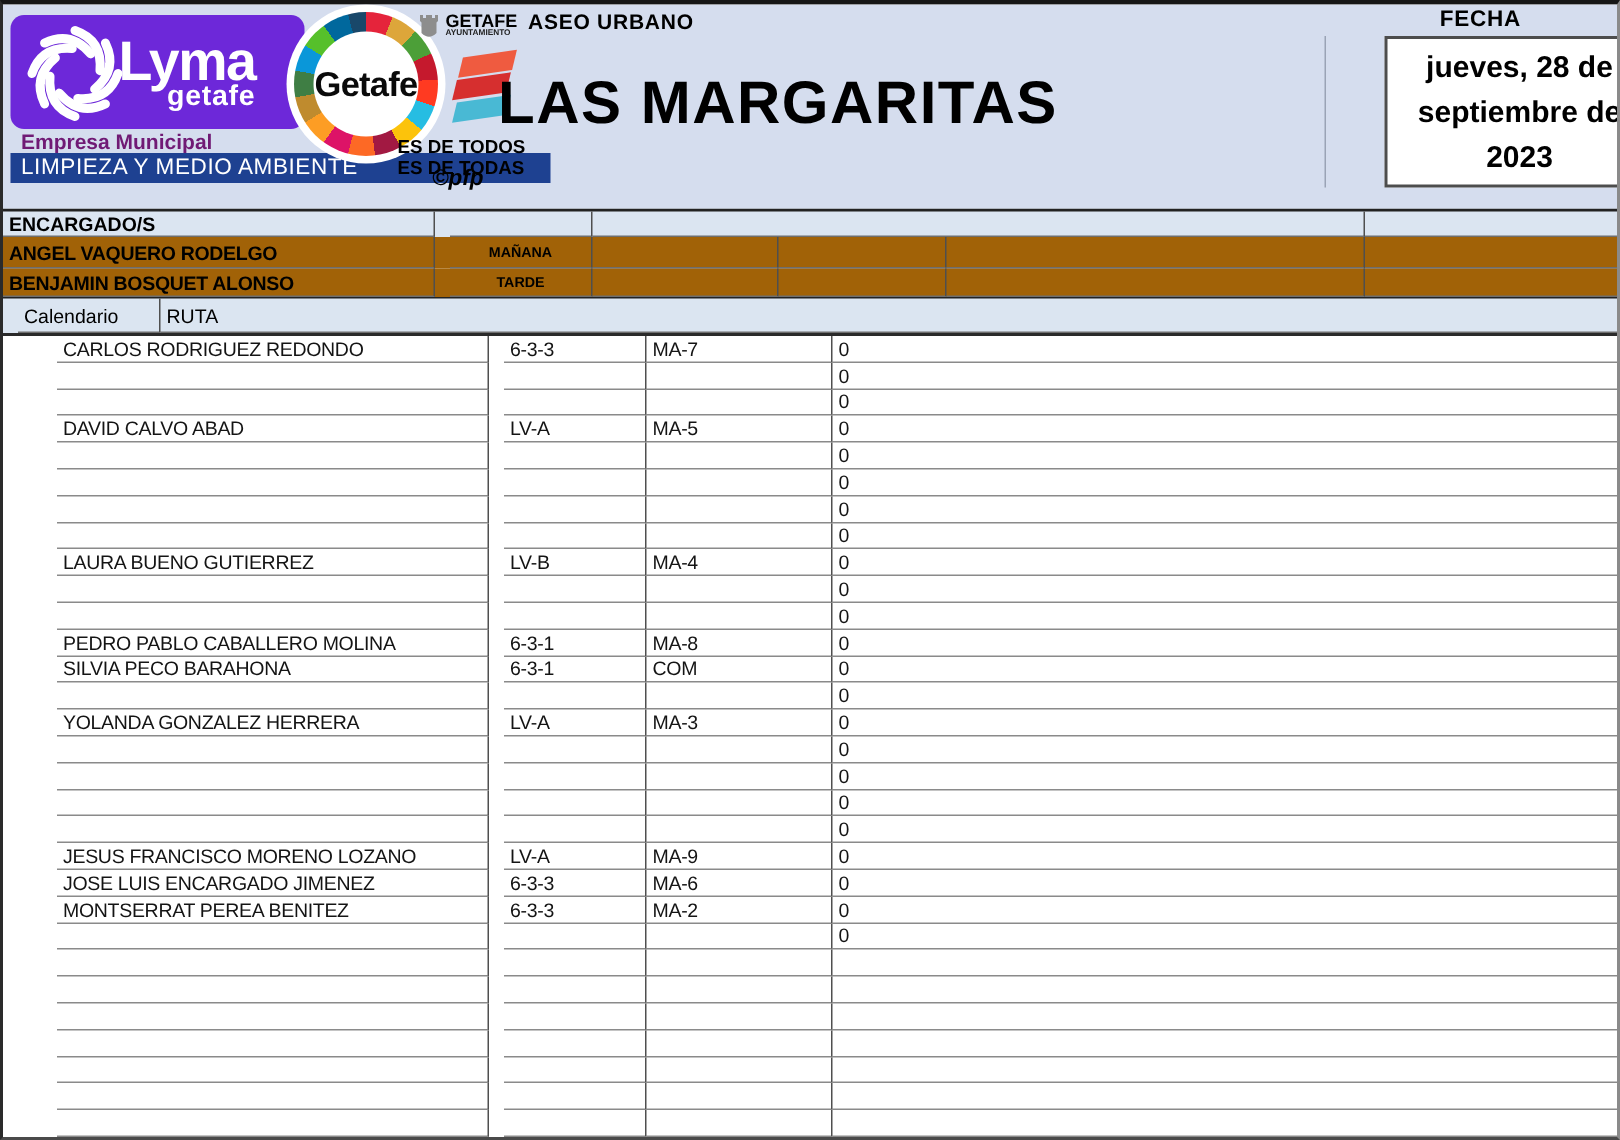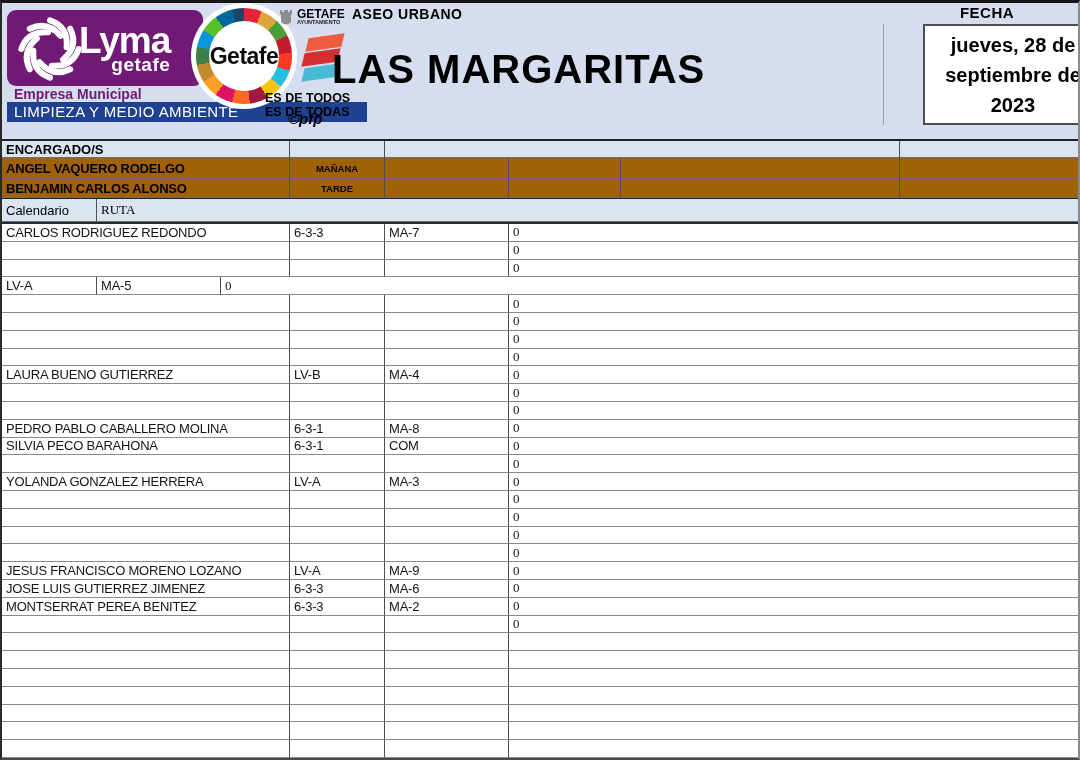--- a/index.html
+++ b/index.html
@@ -7,21 +7,21 @@
   .sheet{
     position:relative; width:1080px; height:760px; overflow:hidden;
     border-top:3px solid #161616; border-left:2px solid #2a2a2a;
     border-right:2px solid #8a8a8a; border-bottom:2px solid #4a4a4a;
     display:flex; flex-direction:column; background:#fff;
   }
   
   .top-band{ position:relative; height:136px; background:#d5ddee; flex:none; }
   .green-block{
     position:absolute; left:5px; top:7px; width:196px; height:76px;
-    background:#701a75; border-radius:9px; display:flex; align-items:center;
+    background:#6d28d9; border-radius:9px; display:flex; align-items:center;
   }
   .swirl{ position:absolute; left:6px; top:2px; }
   .lyma-text{ position:absolute; left:72px; top:12px; color:#fff; line-height:1; }
   .lyma-text .big{ font-size:37px; font-weight:bold; letter-spacing:-1px; }
   .lyma-text .sub{ font-size:19px; font-weight:bold; text-align:right; margin-top:-4px; letter-spacing:0.5px;}
   .empresa{ position:absolute; left:12px; top:83px; font-size:14px; font-weight:bold; color:#701a75; }
   .blue-bar{
     position:absolute; left:5px; top:99px; width:360px; height:20px; background:#1e4191;
     color:#fff; font-size:15px; letter-spacing:0.4px; padding-left:7px; line-height:20px;
   }
@@ -58,32 +58,32 @@
   .hdr-vline{ position:absolute; left:881px; top:21px; width:1px; height:101px; background:#9aa3b5; }
   .date-box{ position:absolute; left:895px; top:21px; width:180px; height:101px; background:#fff;
     border:2px solid #4d4d4d; display:flex; flex-direction:column; justify-content:center;
     text-align:center; font-size:20px; font-weight:bold; line-height:30px;margin-left:26px; }
   
   .row{ display:flex; flex:none; }
   .cell{ border-right:1px solid #4f4f4f; border-bottom:1px solid #6e6e6e;
     padding-left:4px; display:flex; align-items:center; overflow:hidden; white-space:nowrap; }
   .cell.last{ border-right:none; }
   .blue{ background:#dbe5f1; }
-  .w-name{ width:288px; } .w-cal{ width:95px; } .w-ruta{ width:124px; }
-  .w-c4{ width:112px; } .w-c5{ width:279px; } .w-rest{ flex:1;font-family:Liberation Serif, serif; }
+  .w-name{ width:288px; } .w-cal{ width:95px;margin-left:10px; } .w-ruta{ width:124px; }
+  .w-c4{ width:112px; } .w-c5{ width:279px; } .w-rest{ flex:1; }
   .enc-header{ height:19px; border-top:2px solid #222; font-size:13px; font-weight:bold; }
   .enc-row{ height:21px; background:#a16207; }
   .enc-row .name{ font-size:13px; font-weight:bold; letter-spacing:-0.2px; }
   .enc-row .shift{ font-size:9.5px; font-weight:bold; justify-content:center; padding-left:0; }
   .enc-row2{ height:19px; }
   .op-header{ height:26px; border-top:1px solid #222; border-bottom:2px solid #2a2a2a;
     font-size:13px; }
   .op-header .op-label{ font-size:17px; font-weight:bold; }
   #op-body{ flex:1; display:grid; grid-template-rows:repeat(30, 1fr); }
-  .orow{ display:flex; min-height:0; }
+  .orow{ display:flex; min-height:0;padding-left:36px; }
   .orow .cell{ font-size:13px; color:#141414; letter-spacing:-0.2px; border-bottom:1px solid #8a8a8a; }
 </style>
 </head>
 <body>
 
 <div class="sheet">
 
   <div class="top-band">
 
     <div class="green-block">
@@ -158,21 +158,21 @@
   <div id="enc-rows">
       <div class="row enc-row">
         <div class="cell w-name name">ANGEL VAQUERO RODELGO</div>
         <div class="cell w-cal shift">MAÑANA</div>
         <div class="cell w-ruta"></div>
         <div class="cell w-c4"></div>
         <div class="cell w-c5"></div>
         <div class="cell w-rest last"></div>
       </div>
       <div class="row enc-row enc-row2">
-        <div class="cell w-name name">BENJAMIN CARLOS ALONSO</div>
+        <div class="cell w-name name">BENJAMIN BOSQUET ALONSO</div>
         <div class="cell w-cal shift">TARDE</div>
         <div class="cell w-ruta"></div>
         <div class="cell w-c4"></div>
         <div class="cell w-c5"></div>
         <div class="cell w-rest last"></div>
       </div>
     </div>
 
   <div class="row op-header blue">
     <div class="cell w-cal">Calendario</div>
@@ -192,20 +192,21 @@
         <div class="cell w-ruta"></div>
         <div class="cell w-rest last">0</div>
       </div>
       <div class="orow">
         <div class="cell w-name"></div>
         <div class="cell w-cal"></div>
         <div class="cell w-ruta"></div>
         <div class="cell w-rest last">0</div>
       </div>
       <div class="orow">
+        <div class="cell w-name">DAVID CALVO ABAD</div>
         <div class="cell w-cal">LV-A</div>
         <div class="cell w-ruta">MA-5</div>
         <div class="cell w-rest last">0</div>
       </div>
       <div class="orow">
         <div class="cell w-name"></div>
         <div class="cell w-cal"></div>
         <div class="cell w-ruta"></div>
         <div class="cell w-rest last">0</div>
       </div>
@@ -293,21 +294,21 @@
         <div class="cell w-ruta"></div>
         <div class="cell w-rest last">0</div>
       </div>
       <div class="orow">
         <div class="cell w-name">JESUS FRANCISCO MORENO LOZANO</div>
         <div class="cell w-cal">LV-A</div>
         <div class="cell w-ruta">MA-9</div>
         <div class="cell w-rest last">0</div>
       </div>
       <div class="orow">
-        <div class="cell w-name">JOSE LUIS GUTIERREZ JIMENEZ</div>
+        <div class="cell w-name">JOSE LUIS ENCARGADO JIMENEZ</div>
         <div class="cell w-cal">6-3-3</div>
         <div class="cell w-ruta">MA-6</div>
         <div class="cell w-rest last">0</div>
       </div>
       <div class="orow">
         <div class="cell w-name">MONTSERRAT PEREA BENITEZ</div>
         <div class="cell w-cal">6-3-3</div>
         <div class="cell w-ruta">MA-2</div>
         <div class="cell w-rest last">0</div>
       </div>

